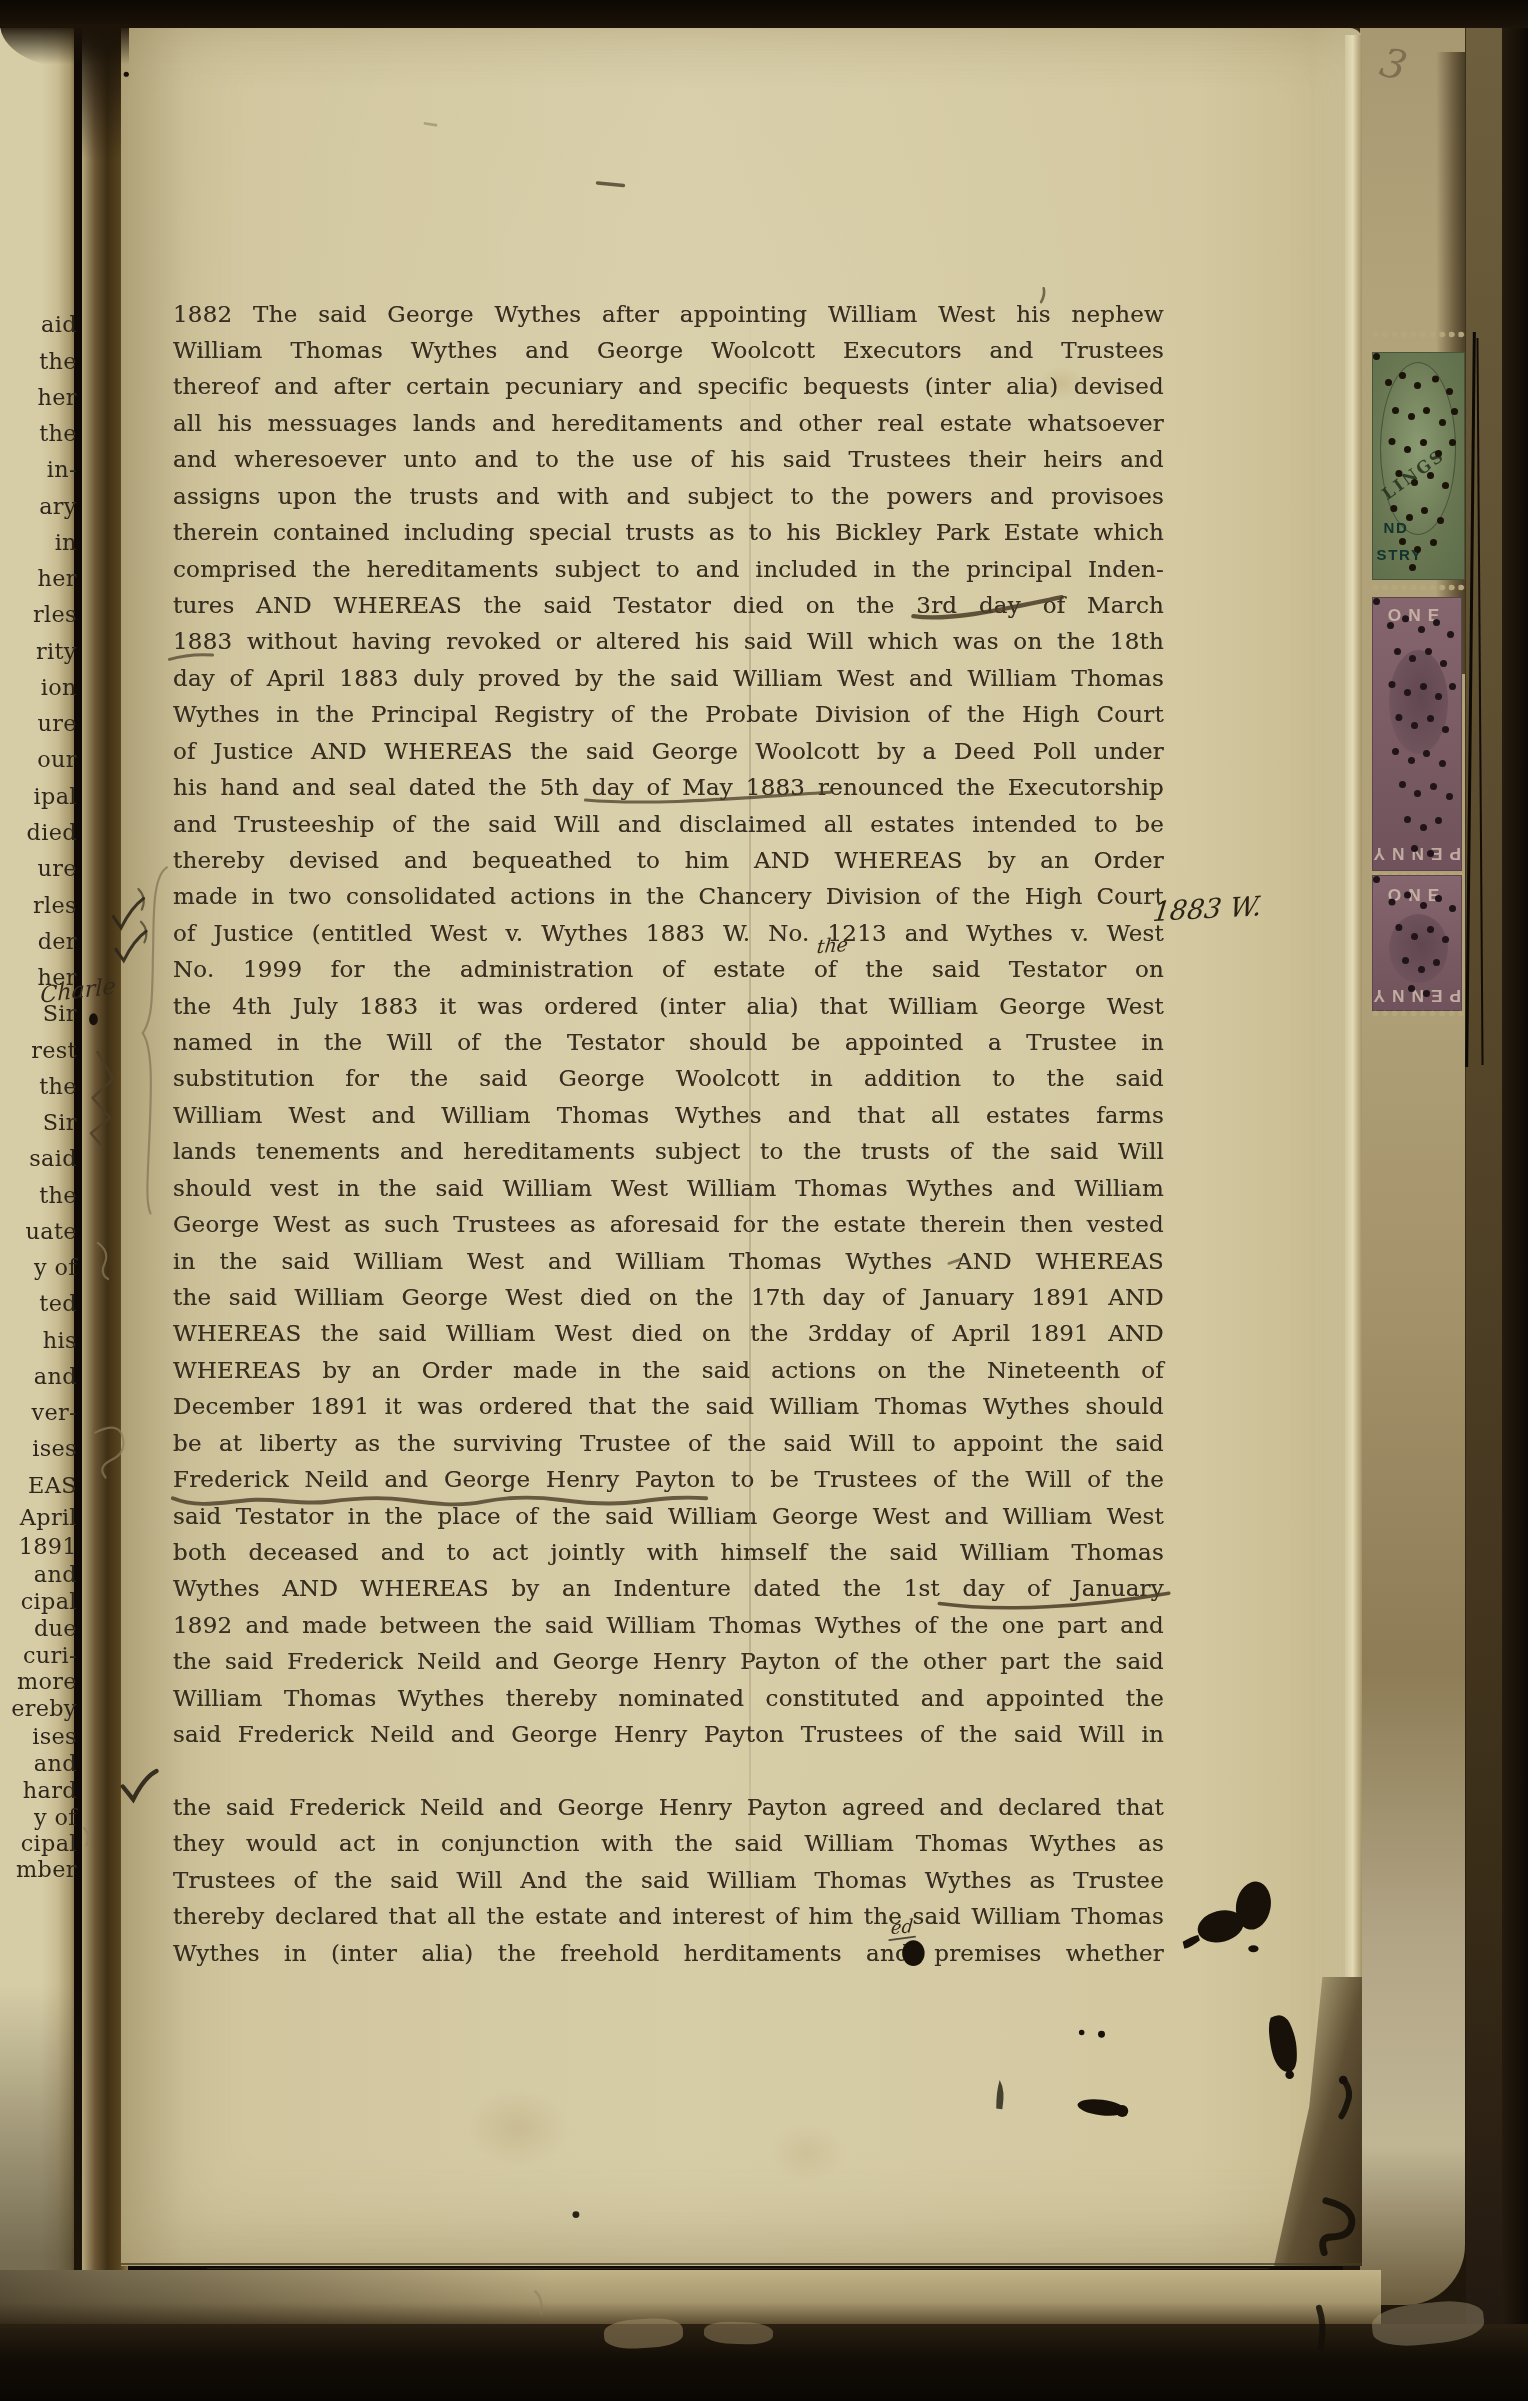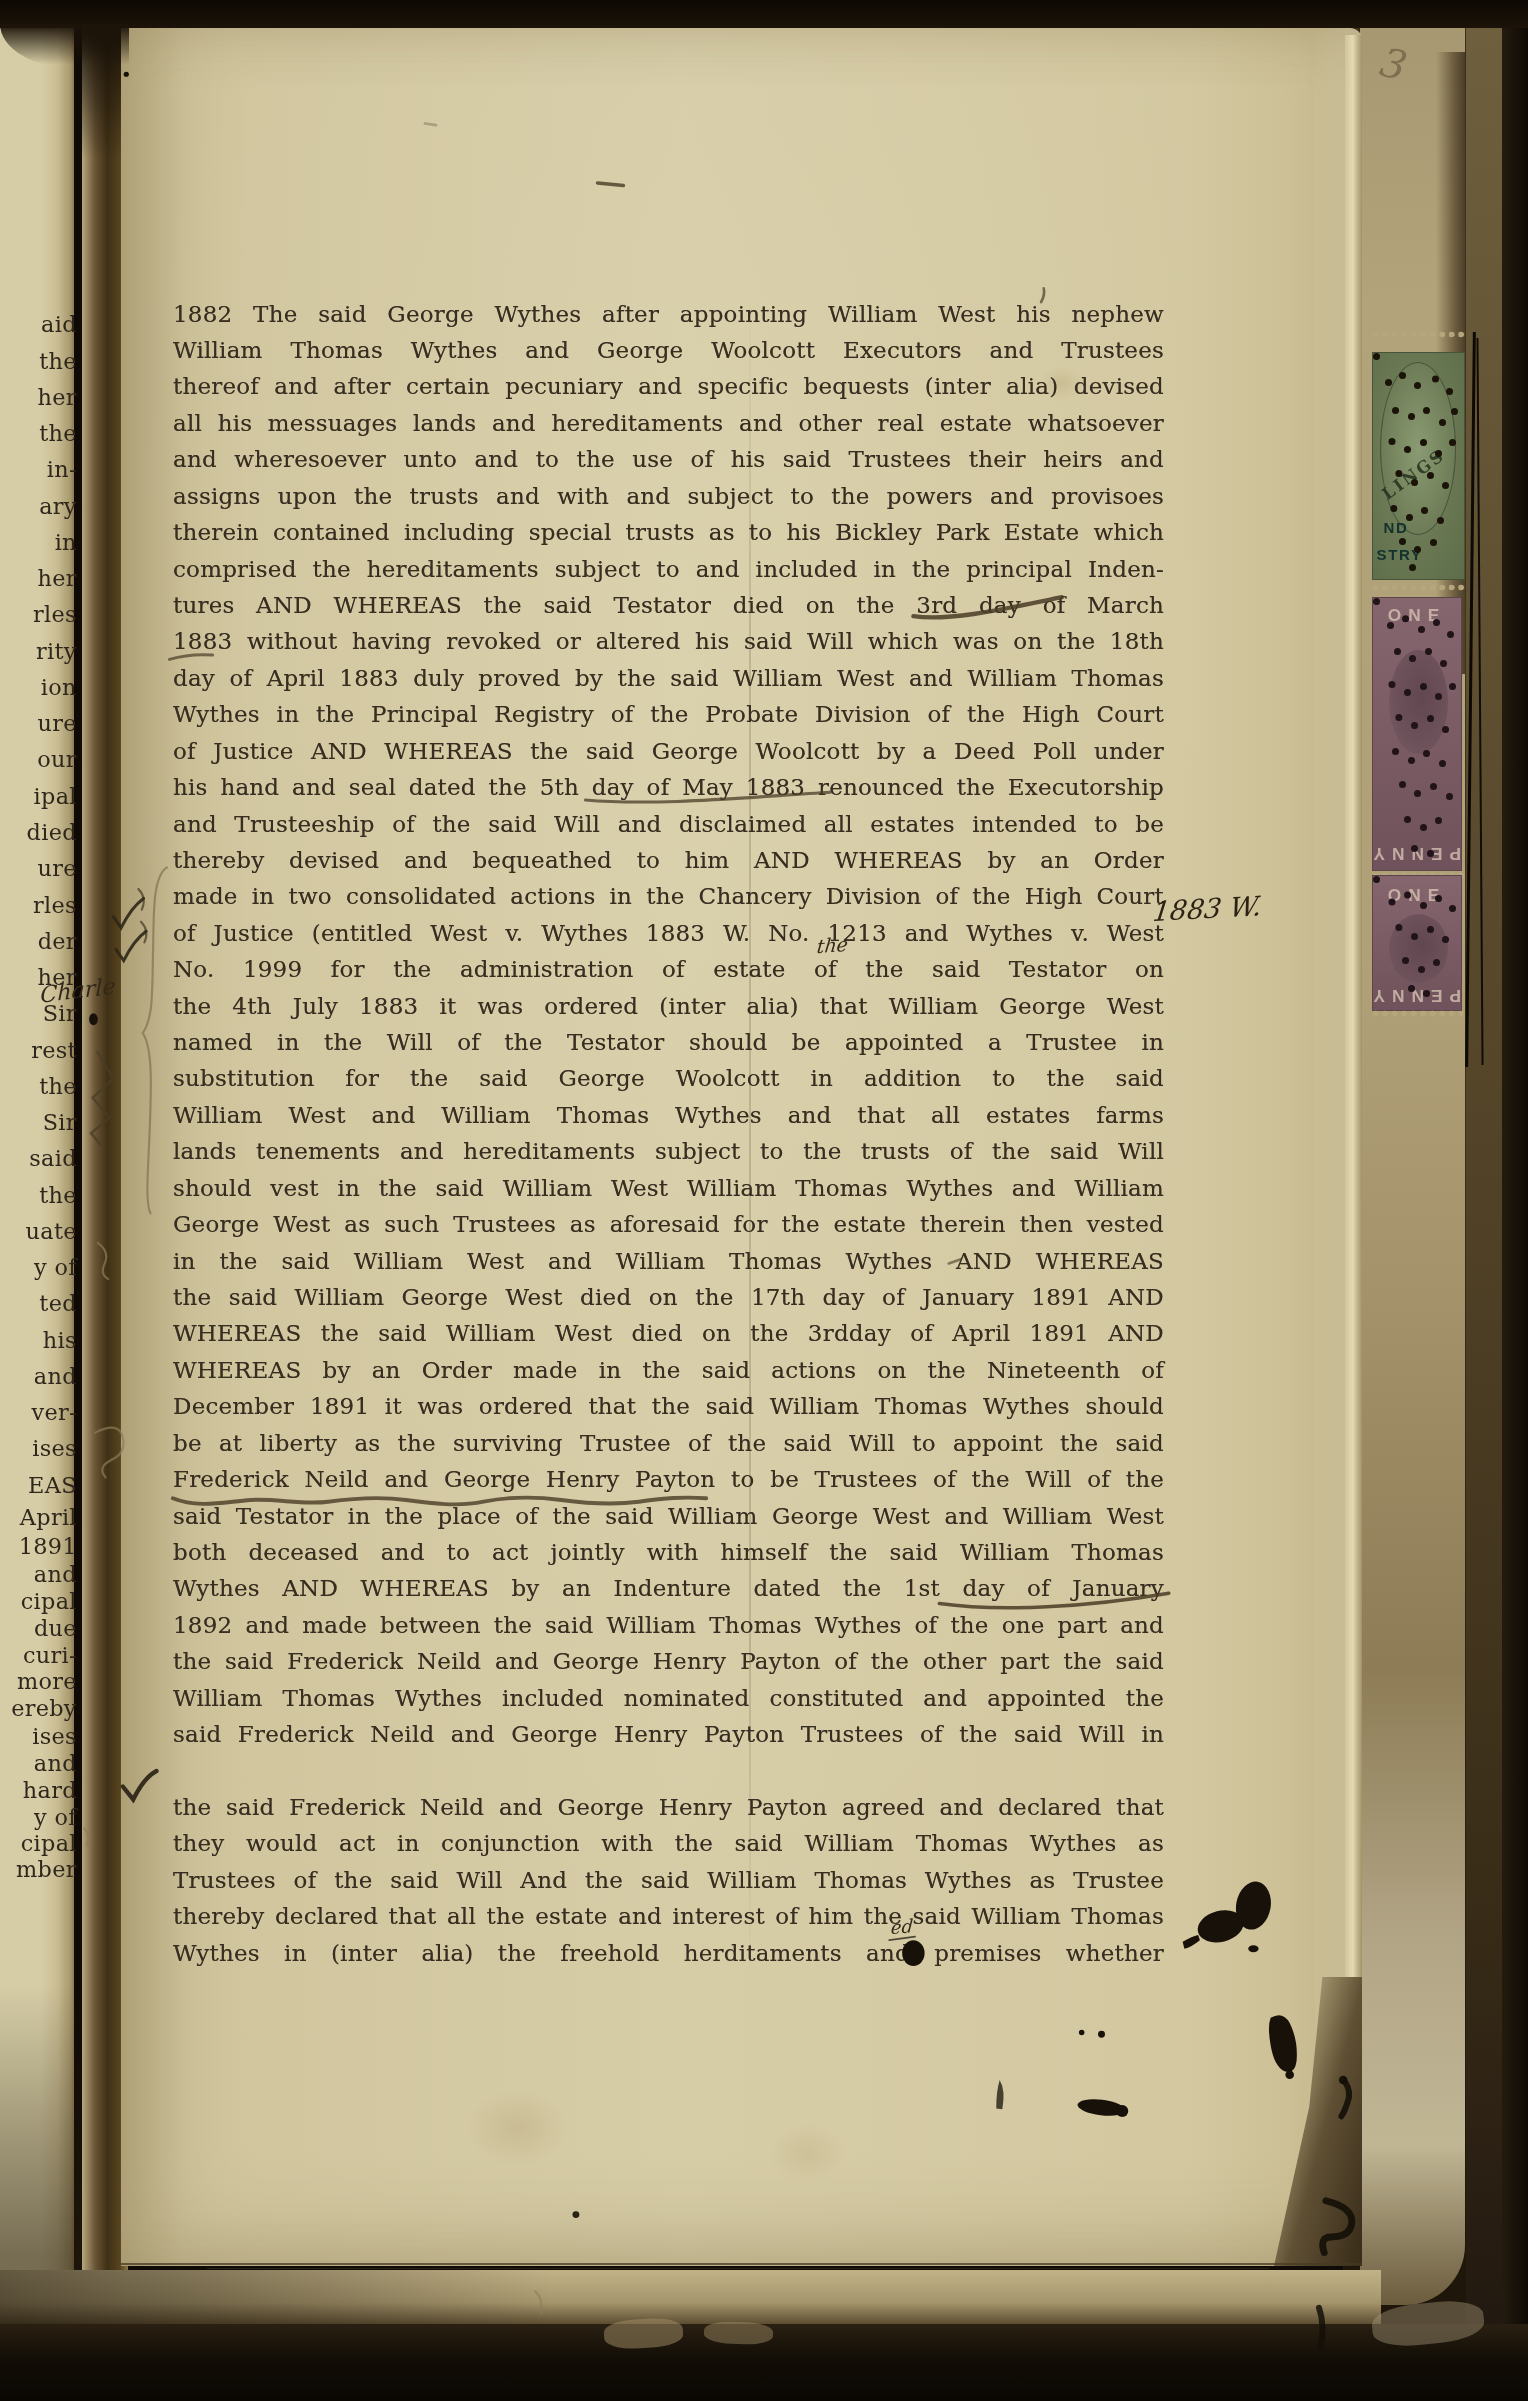--- a/index.html
+++ b/index.html
@@ -259,21 +259,21 @@
       <div class="tline" style="top: 1319px;">WHEREAS  the said William West died on the 3rdday of April 1891  AND</div>
       <div class="tline" style="top: 1356px;">WHEREAS  by an Order made in the said actions on the Nineteenth of</div>
       <div class="tline" style="top: 1392px;">December 1891 it was ordered that the said William Thomas Wythes should</div>
       <div class="tline" style="top: 1429px;">be at liberty as the surviving Trustee of the said Will to appoint the said</div>
       <div class="tline" style="top: 1465px;">Frederick Neild and George Henry Payton to be Trustees of the Will of the</div>
       <div class="tline" style="top: 1502px;">said Testator in the place of the said William George West and William West</div>
       <div class="tline" style="top: 1538px;">both deceased and to act jointly with himself the said William Thomas</div>
       <div class="tline" style="top: 1574px;">Wythes  AND WHEREAS by an Indenture dated the 1st day of January</div>
       <div class="tline" style="top: 1611px;">1892 and made between the said William Thomas Wythes of the one part and</div>
       <div class="tline" style="top: 1647px;">the said Frederick Neild and George Henry Payton of the other part the said</div>
-      <div class="tline" style="top: 1684px;">William Thomas Wythes included nominated constituted and appointed the</div>
+      <div class="tline" style="top: 1684px;">William Thomas Wythes thereby nominated constituted and appointed the</div>
       <div class="tline" style="top: 1720px;">said Frederick Neild and George Henry Payton Trustees of the said Will in</div>
       <div class="tline" style="top: 1793px;">the said Frederick Neild and George Henry Payton agreed and declared that</div>
       <div class="tline" style="top: 1829px;">they would act in conjunction with the said William Thomas Wythes as</div>
       <div class="tline" style="top: 1866px;">Trustees of the said Will And the said William Thomas Wythes as Trustee</div>
       <div class="tline" style="top: 1902px;">thereby declared that all the estate and interest of him the said William Thomas</div>
       <div class="tline" style="top: 1939px;">Wythes in (inter alia) the freehold herditaments and premises whether</div>
     </div>
 
   <div id="hw-charle" class="hw">Charle</div>
   <div id="hw-caseref" class="hw">1883 W.</div>

